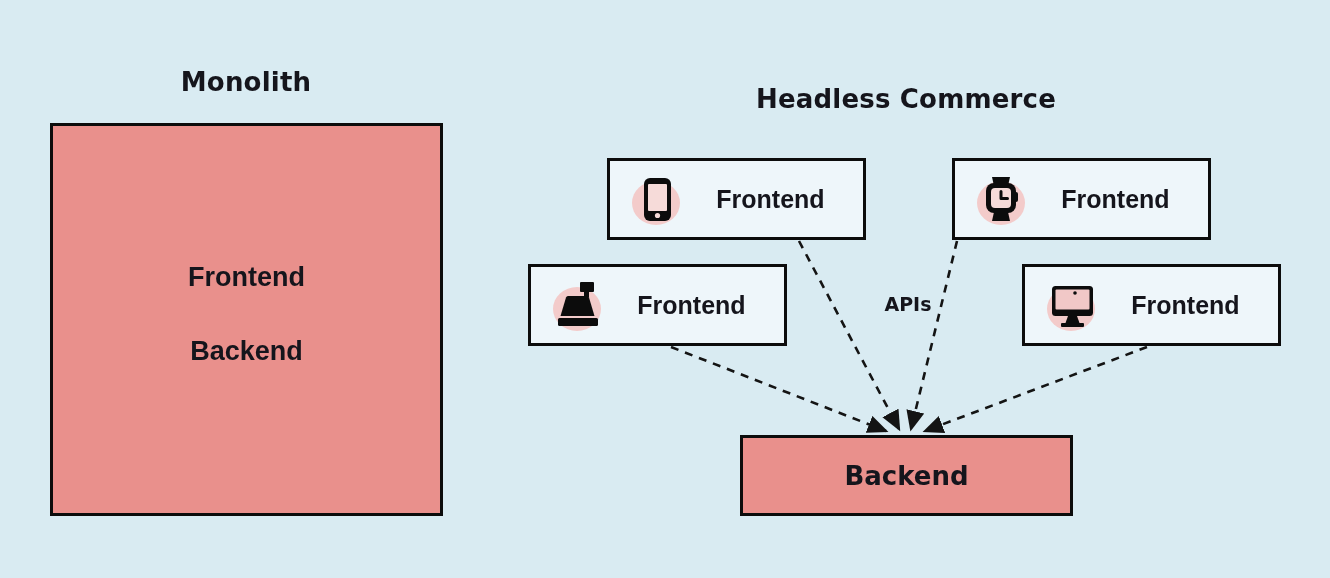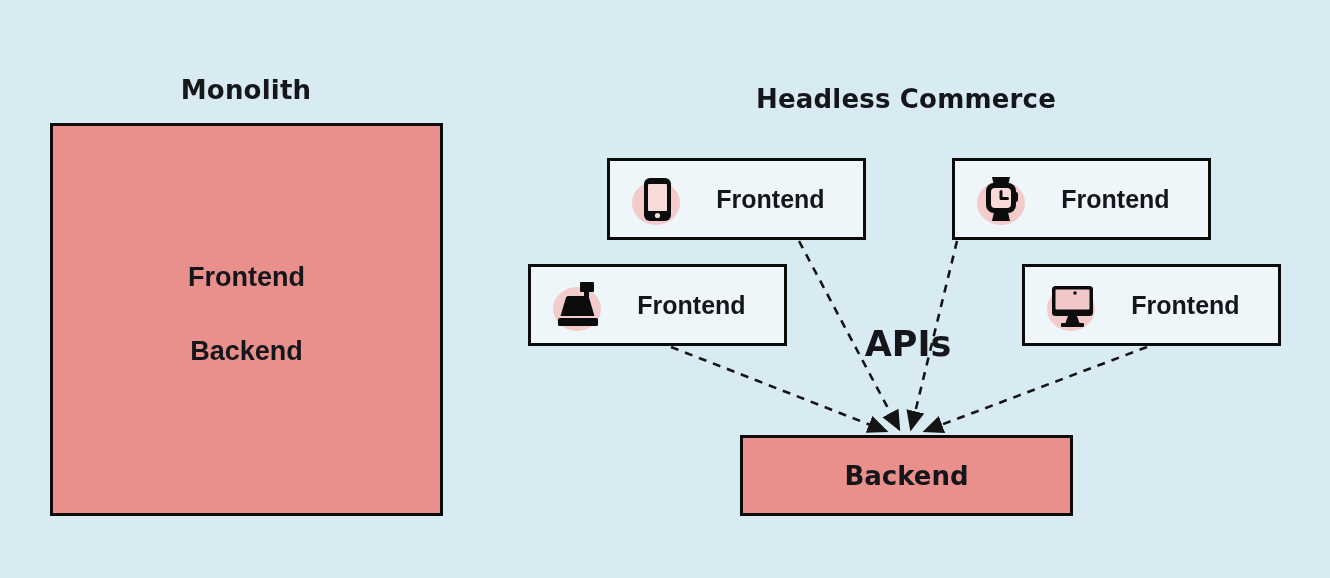--- a/index.html
+++ b/index.html
@@ -19,21 +19,21 @@
   .title {
     position: absolute;
     transform: translateX(-50%);
     font-family: "DejaVu Sans", "Liberation Sans", sans-serif;
     font-weight: 700;
     font-size: 26px;
     letter-spacing: 0.2px;
     white-space: nowrap;
     color: #15151c;
   }
-  #monolith-title { left: 246px; top: 67px; margin-top: 8px; }
+  #monolith-title { left: 246px; top: 67px; }
   #headless-title { left: 906px; top: 67px; margin-top: 17px; }
 
   .monolith-box {
     position: absolute;
     left: 50px; top: 123px;
     width: 393px; height: 393px;
     box-sizing: border-box;
     background: #e9908c;
     border: 3px solid #0c0c0c;
   }
@@ -73,24 +73,23 @@
     padding-right: 8px;
     color: #15151c;
   }
 
   .apis-label {
     position: absolute;
     left: 908px; top: 304px;
     transform: translate(-50%, -50%);
     font-family: "DejaVu Sans", "Liberation Sans", sans-serif;
     font-weight: 700;
-    font-size: 35px;
+    font-size: 19px;
     color: #15151c;
     z-index: 2;
-    margin-top: 40px;
   }
 
   .backend-box {
     position: absolute;
     left: 740px; top: 435px;
     width: 333px; height: 81px;
     box-sizing: border-box;
     background: #e9908c;
     border: 3px solid #0c0c0c;
     display: flex;

